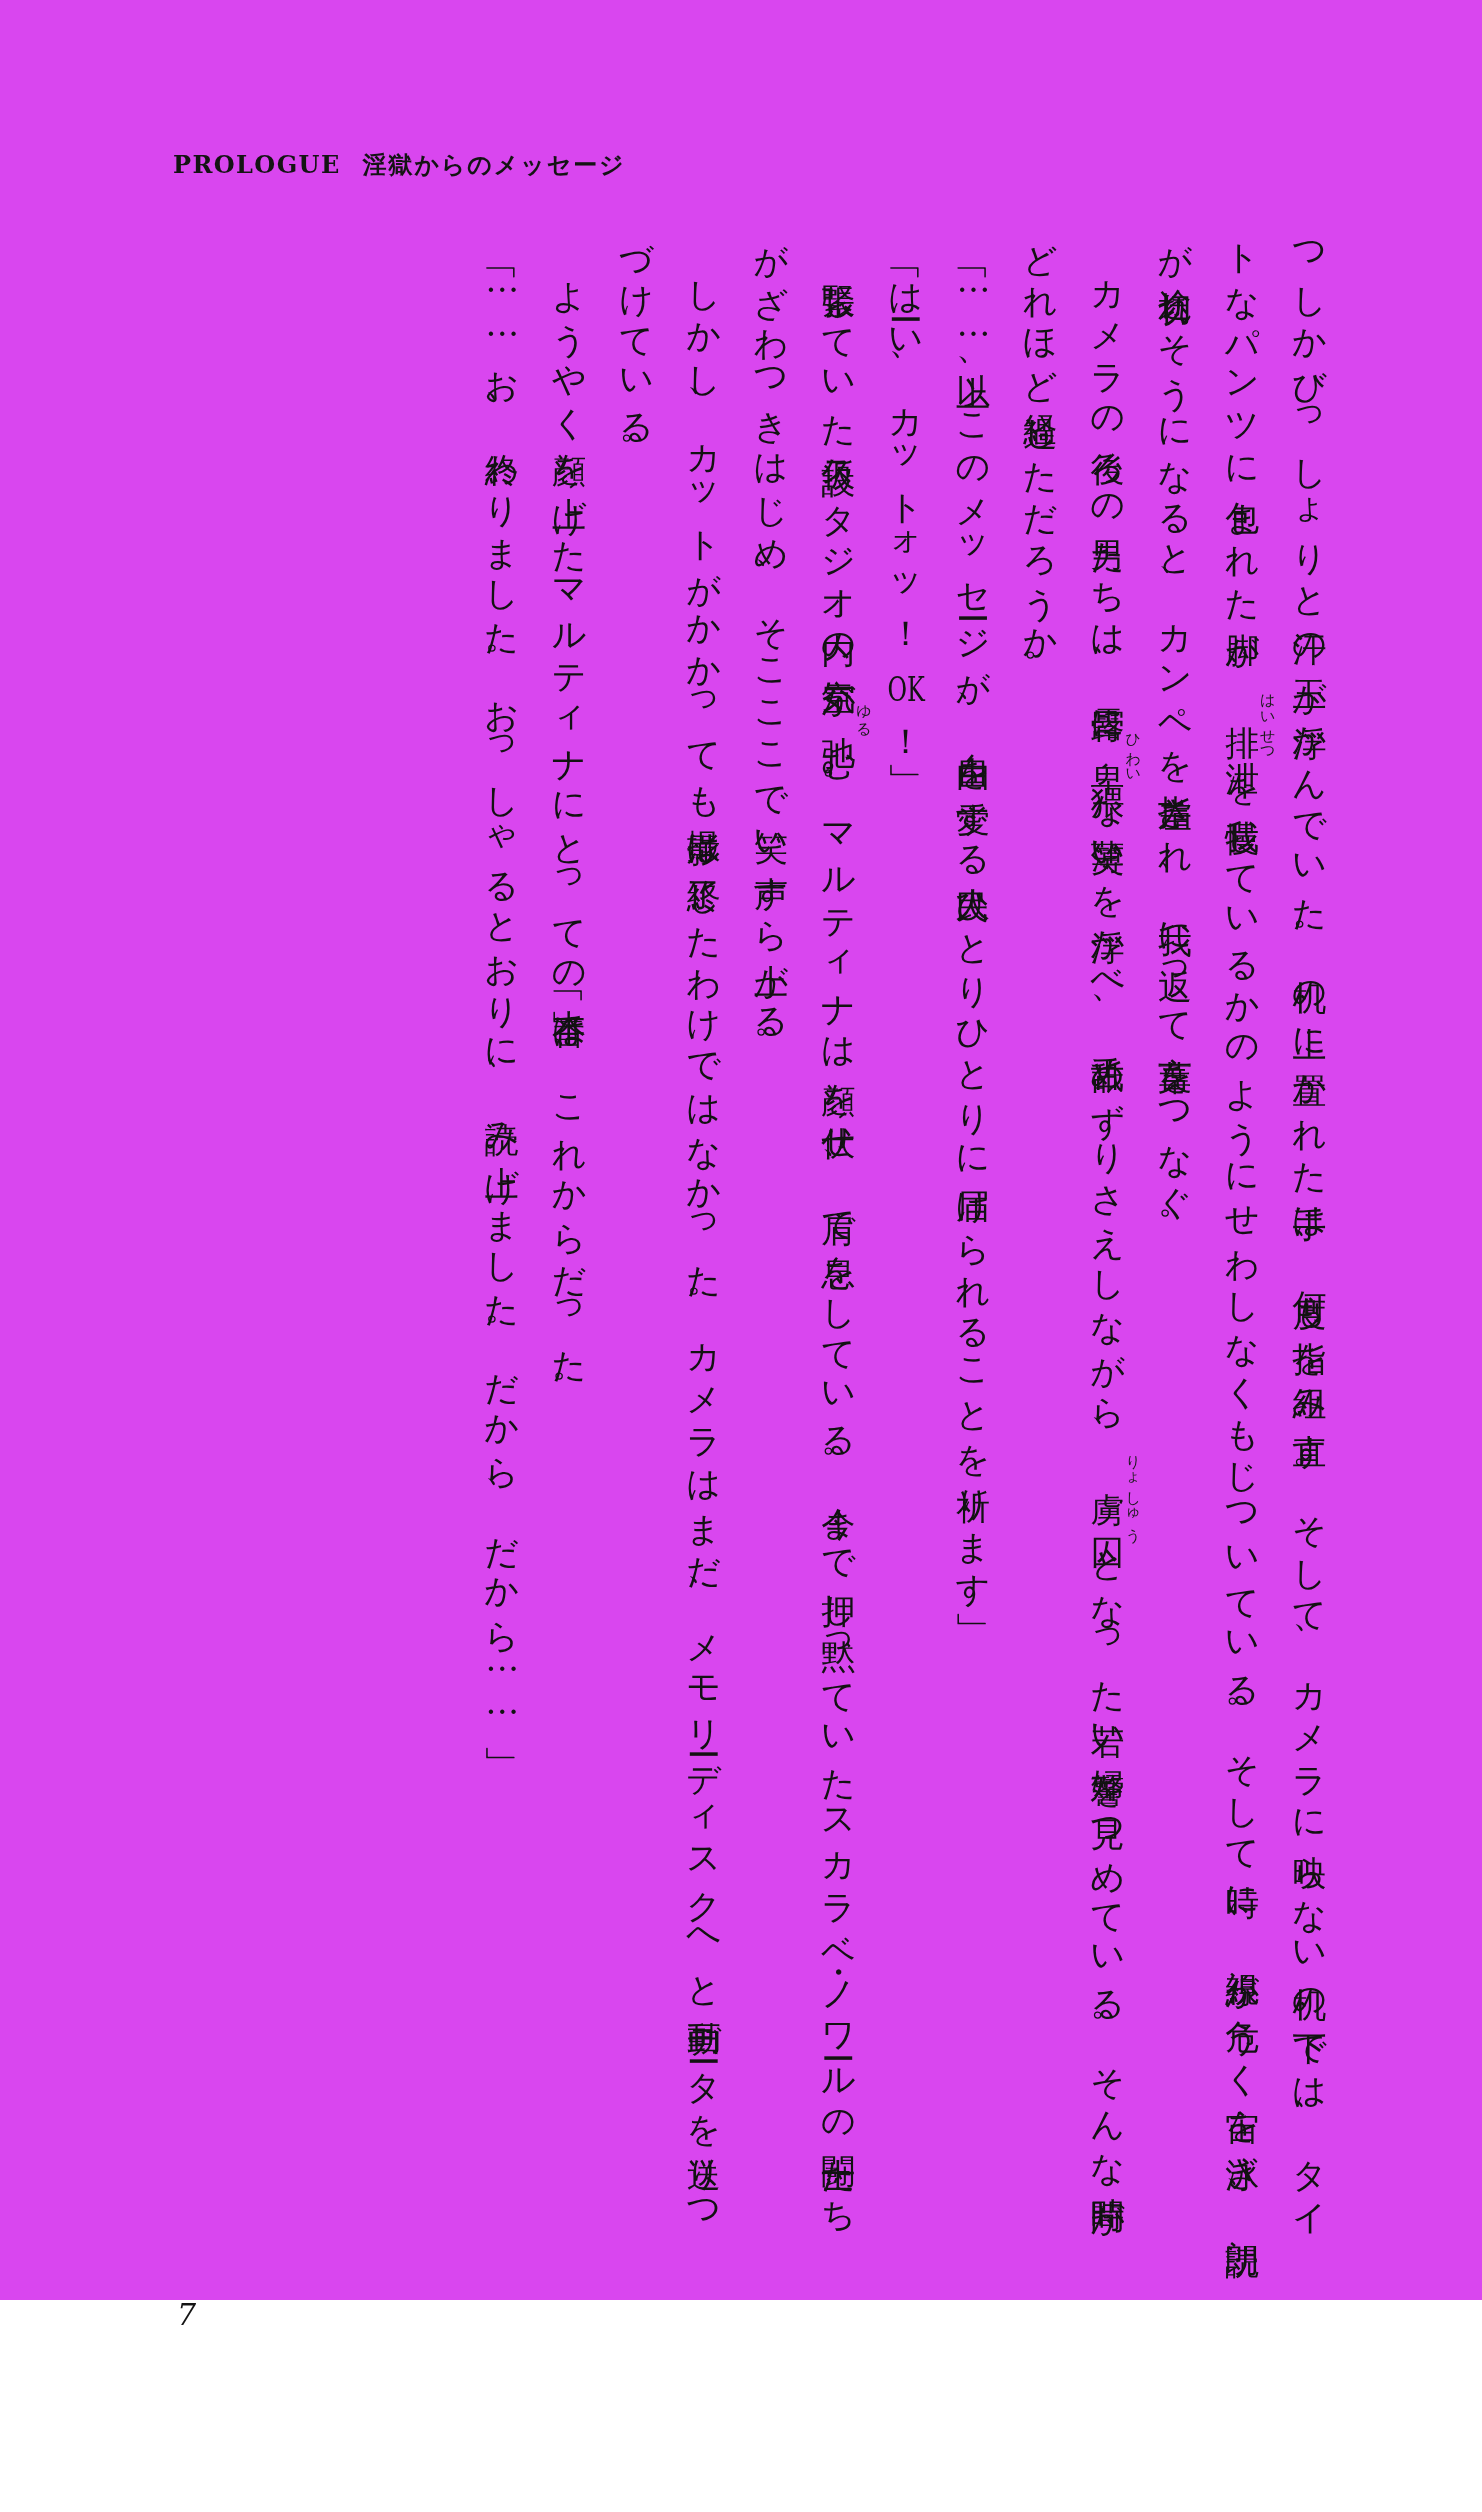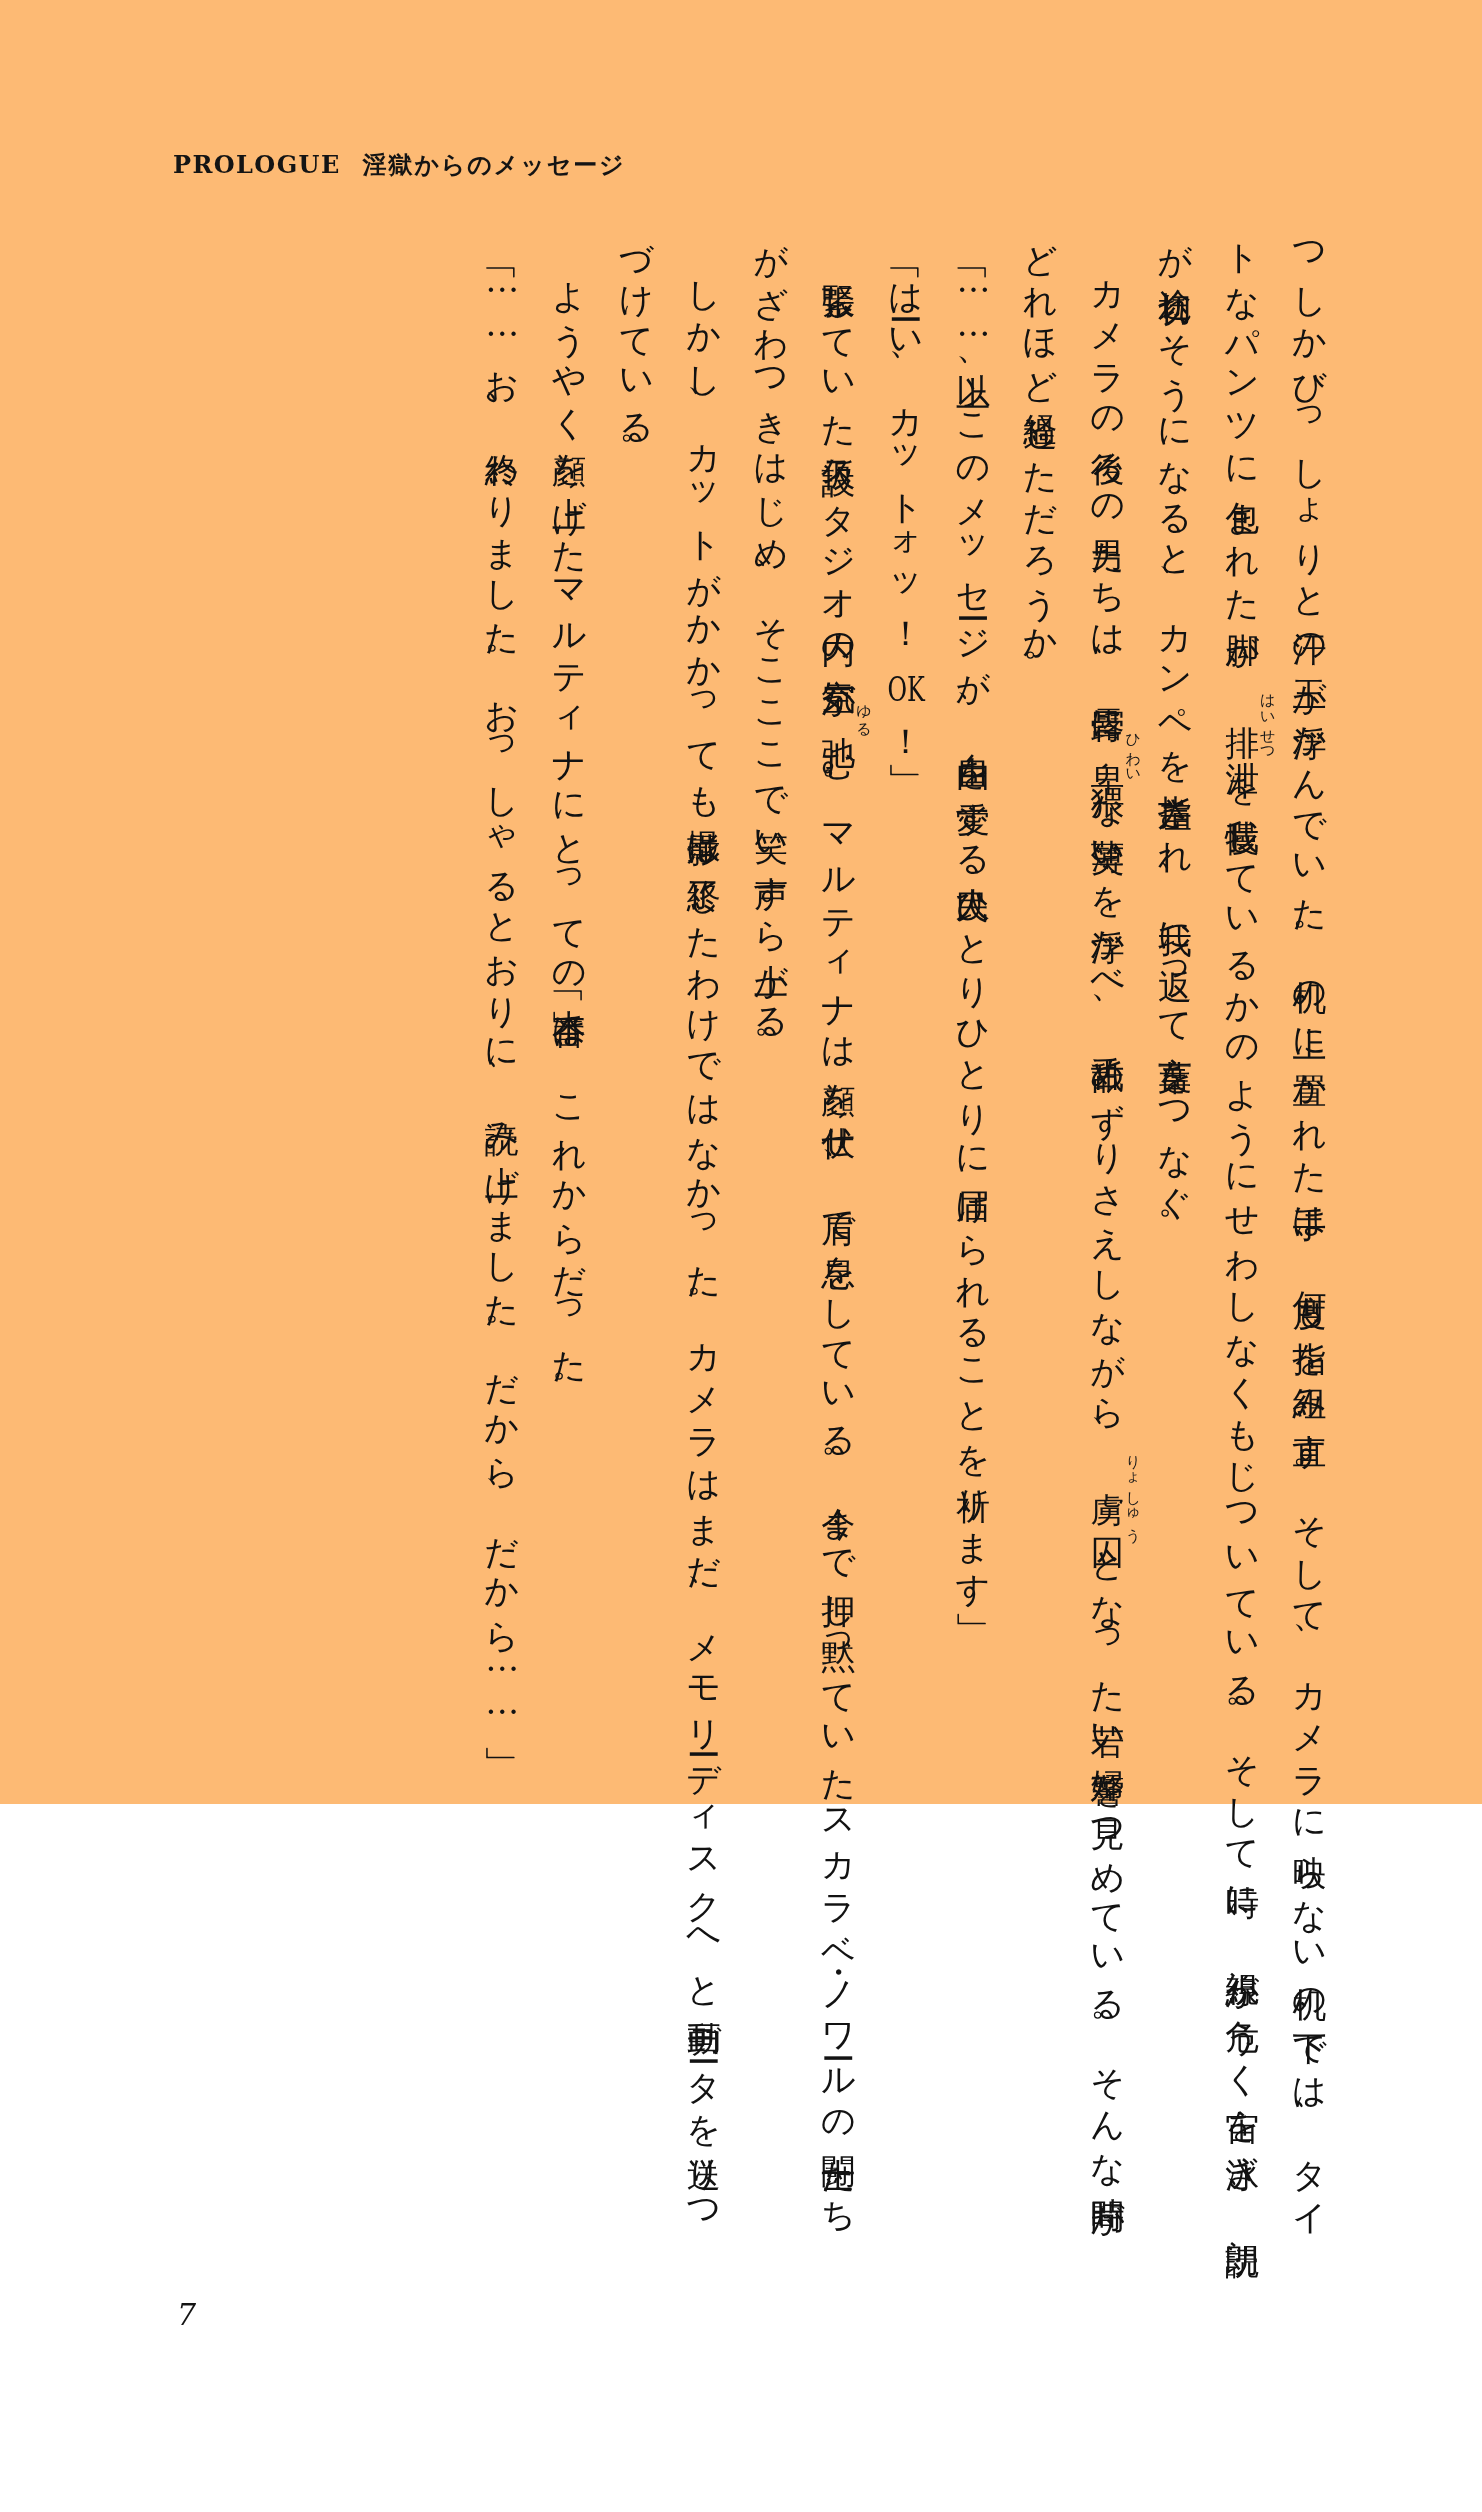--- a/index.html
+++ b/index.html
@@ -14,22 +14,22 @@
     color: #111111;
     position: relative;
     overflow: hidden;
   }
 
   .page {
     position: absolute;
     left: 0;
     top: 0;
     width: 1483px;
-    height: 1804px;
-    background: #fdba74;
+    height: 2300px;
+    background: #d946ef;
   }
 
   
   .header {
     position: absolute;
     left: 173px;
     top: 149px;
     display: flex;
     align-items: baseline;
     gap: 22px;

